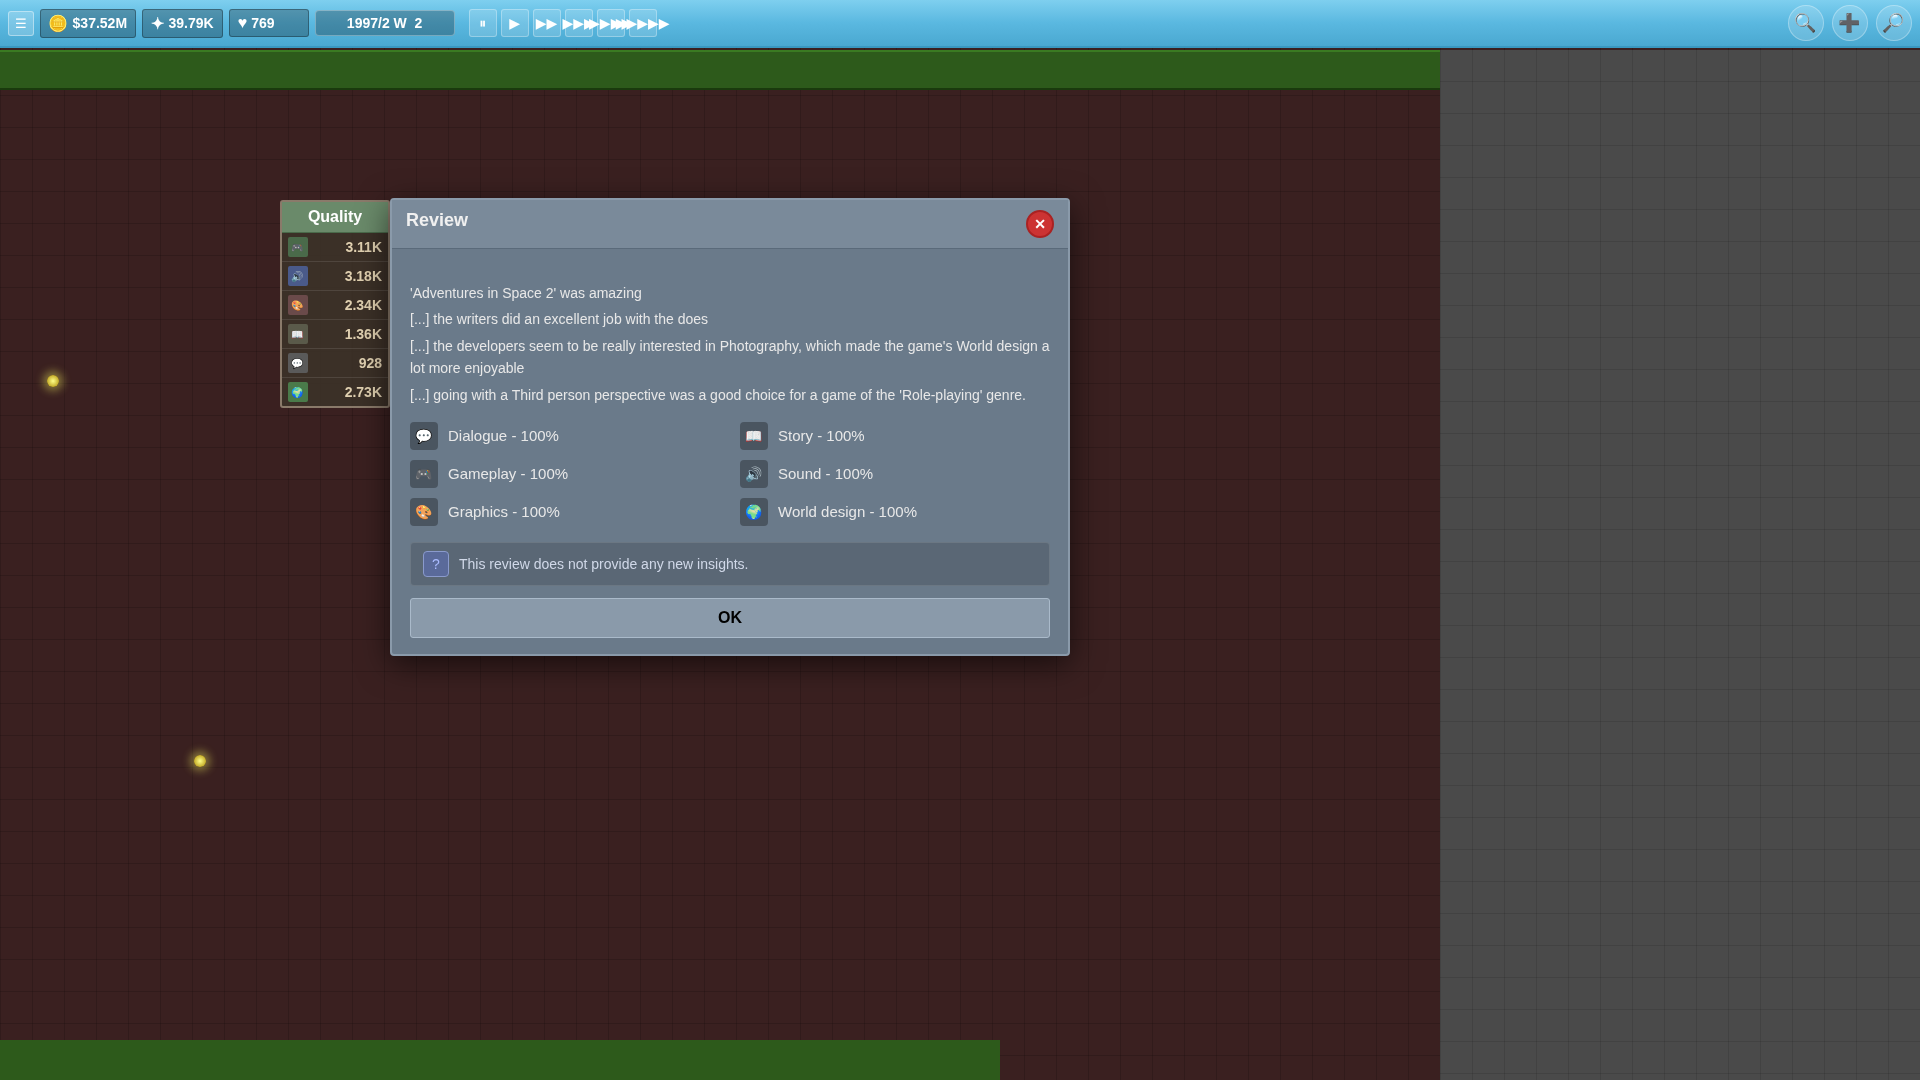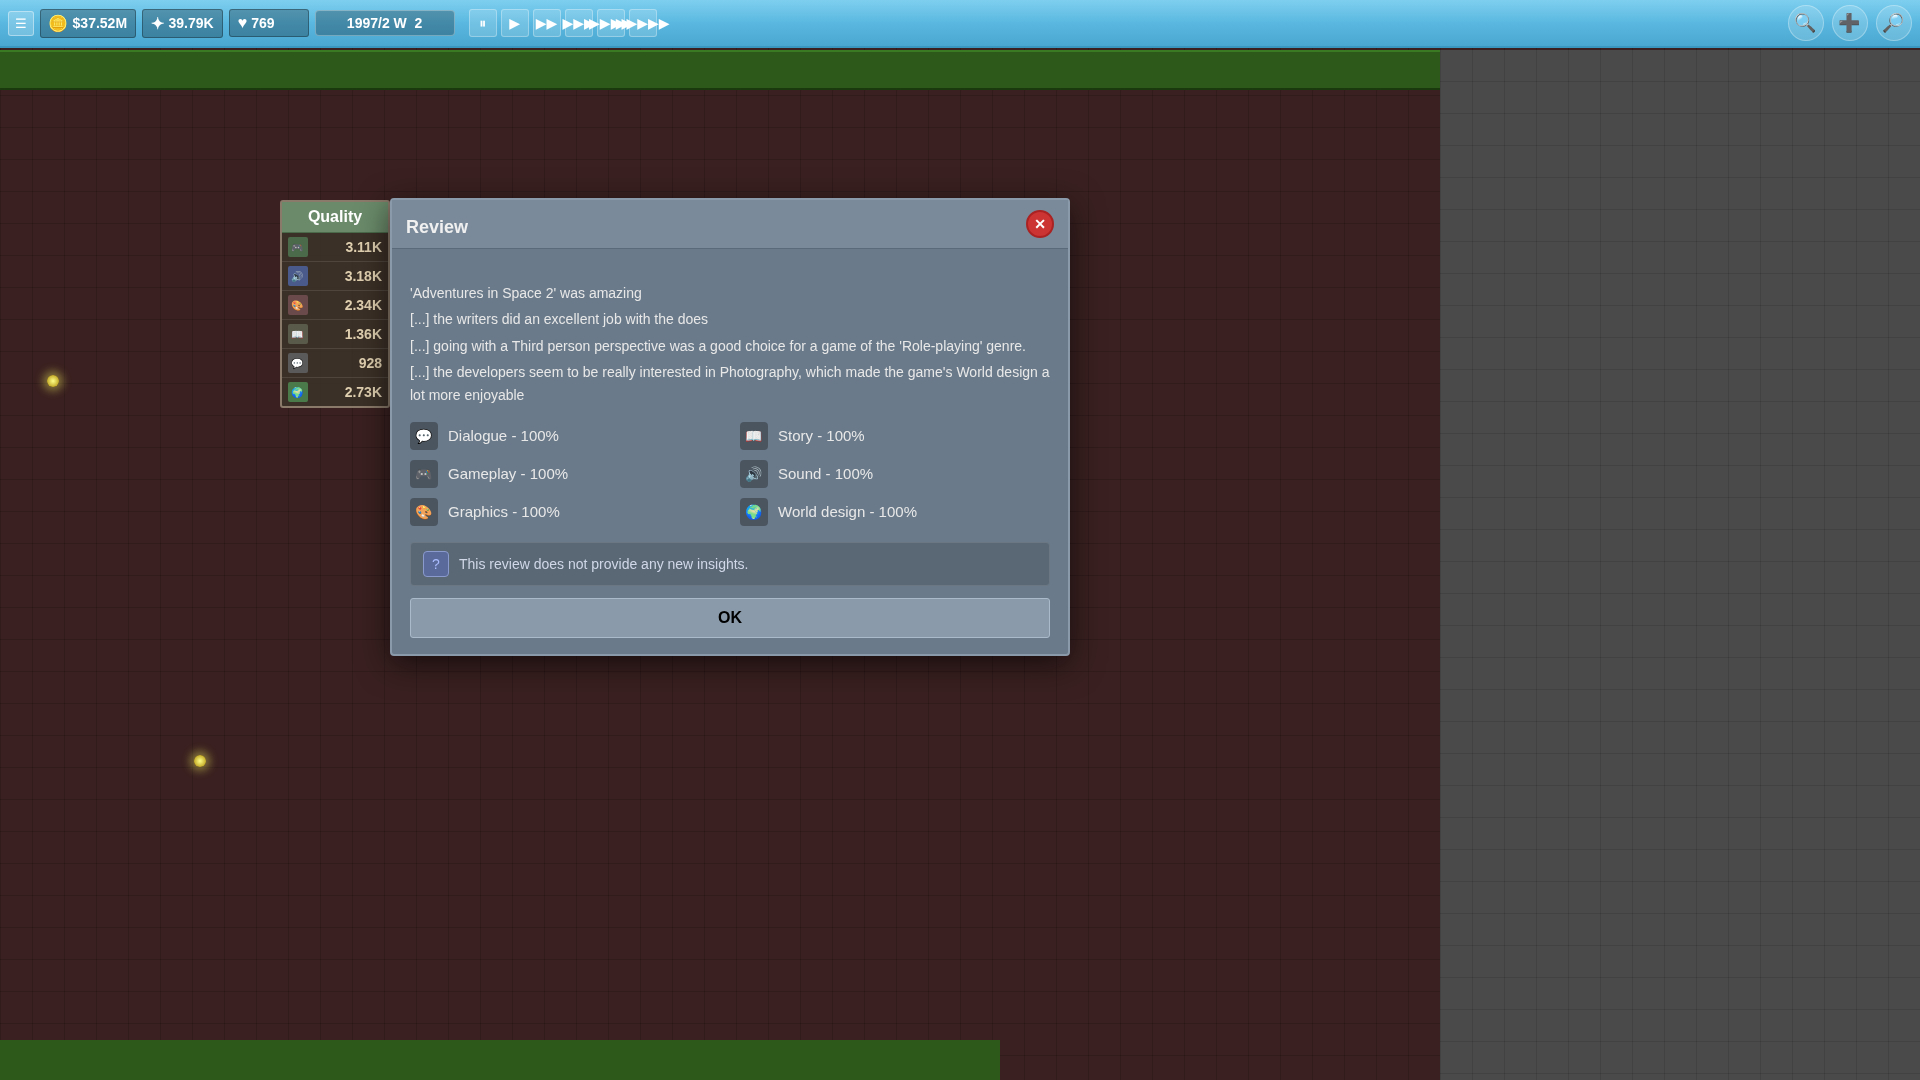--- a/index.html
+++ b/index.html
@@ -222,21 +222,21 @@
       border: 2px solid #8a9aaa;
       border-radius: 4px;
       z-index: 200;
       box-shadow: 0 8px 32px rgba(0,0,0,0.6);
     }
 
     .dialog-titlebar {
       background: #7a8a9a;
       padding: 10px 14px;
       display: flex;
-      align-items: flex-end;
+      align-items: flex-start;
       justify-content: space-between;
       border-bottom: 1px solid #5a6a7a;
     }
 
     .dialog-title {
       color: #f0f0f0;
       font-size: 18px;
       font-weight: bold;
     }
 
@@ -448,22 +448,22 @@
 <div class="review-dialog">
   <div class="dialog-titlebar">
     <span class="dialog-title">Review</span>
     <div class="close-btn">✕</div>
   </div>
 
   <div class="dialog-body">
     <div class="review-text">
       <p>'Adventures in Space 2' was amazing</p>
       <p>[...] the writers did an excellent job with the does</p>
+      <p>[...] the developers seem to be really interested in Photography, which made the game's World design a lot more enjoyable</p>
       <p>[...] going with a Third person perspective was a good choice for a game of the 'Role-playing' genre.</p>
-      <p>[...] the developers seem to be really interested in Photography, which made the game's World design a lot more enjoyable</p>
     </div>
 
     <div class="ratings-grid">
       <div class="rating-item">
         <div class="rating-icon">💬</div>
         <span>Dialogue - 100%</span>
       </div>
       <div class="rating-item">
         <div class="rating-icon">📖</div>
         <span>Story - 100%</span>

